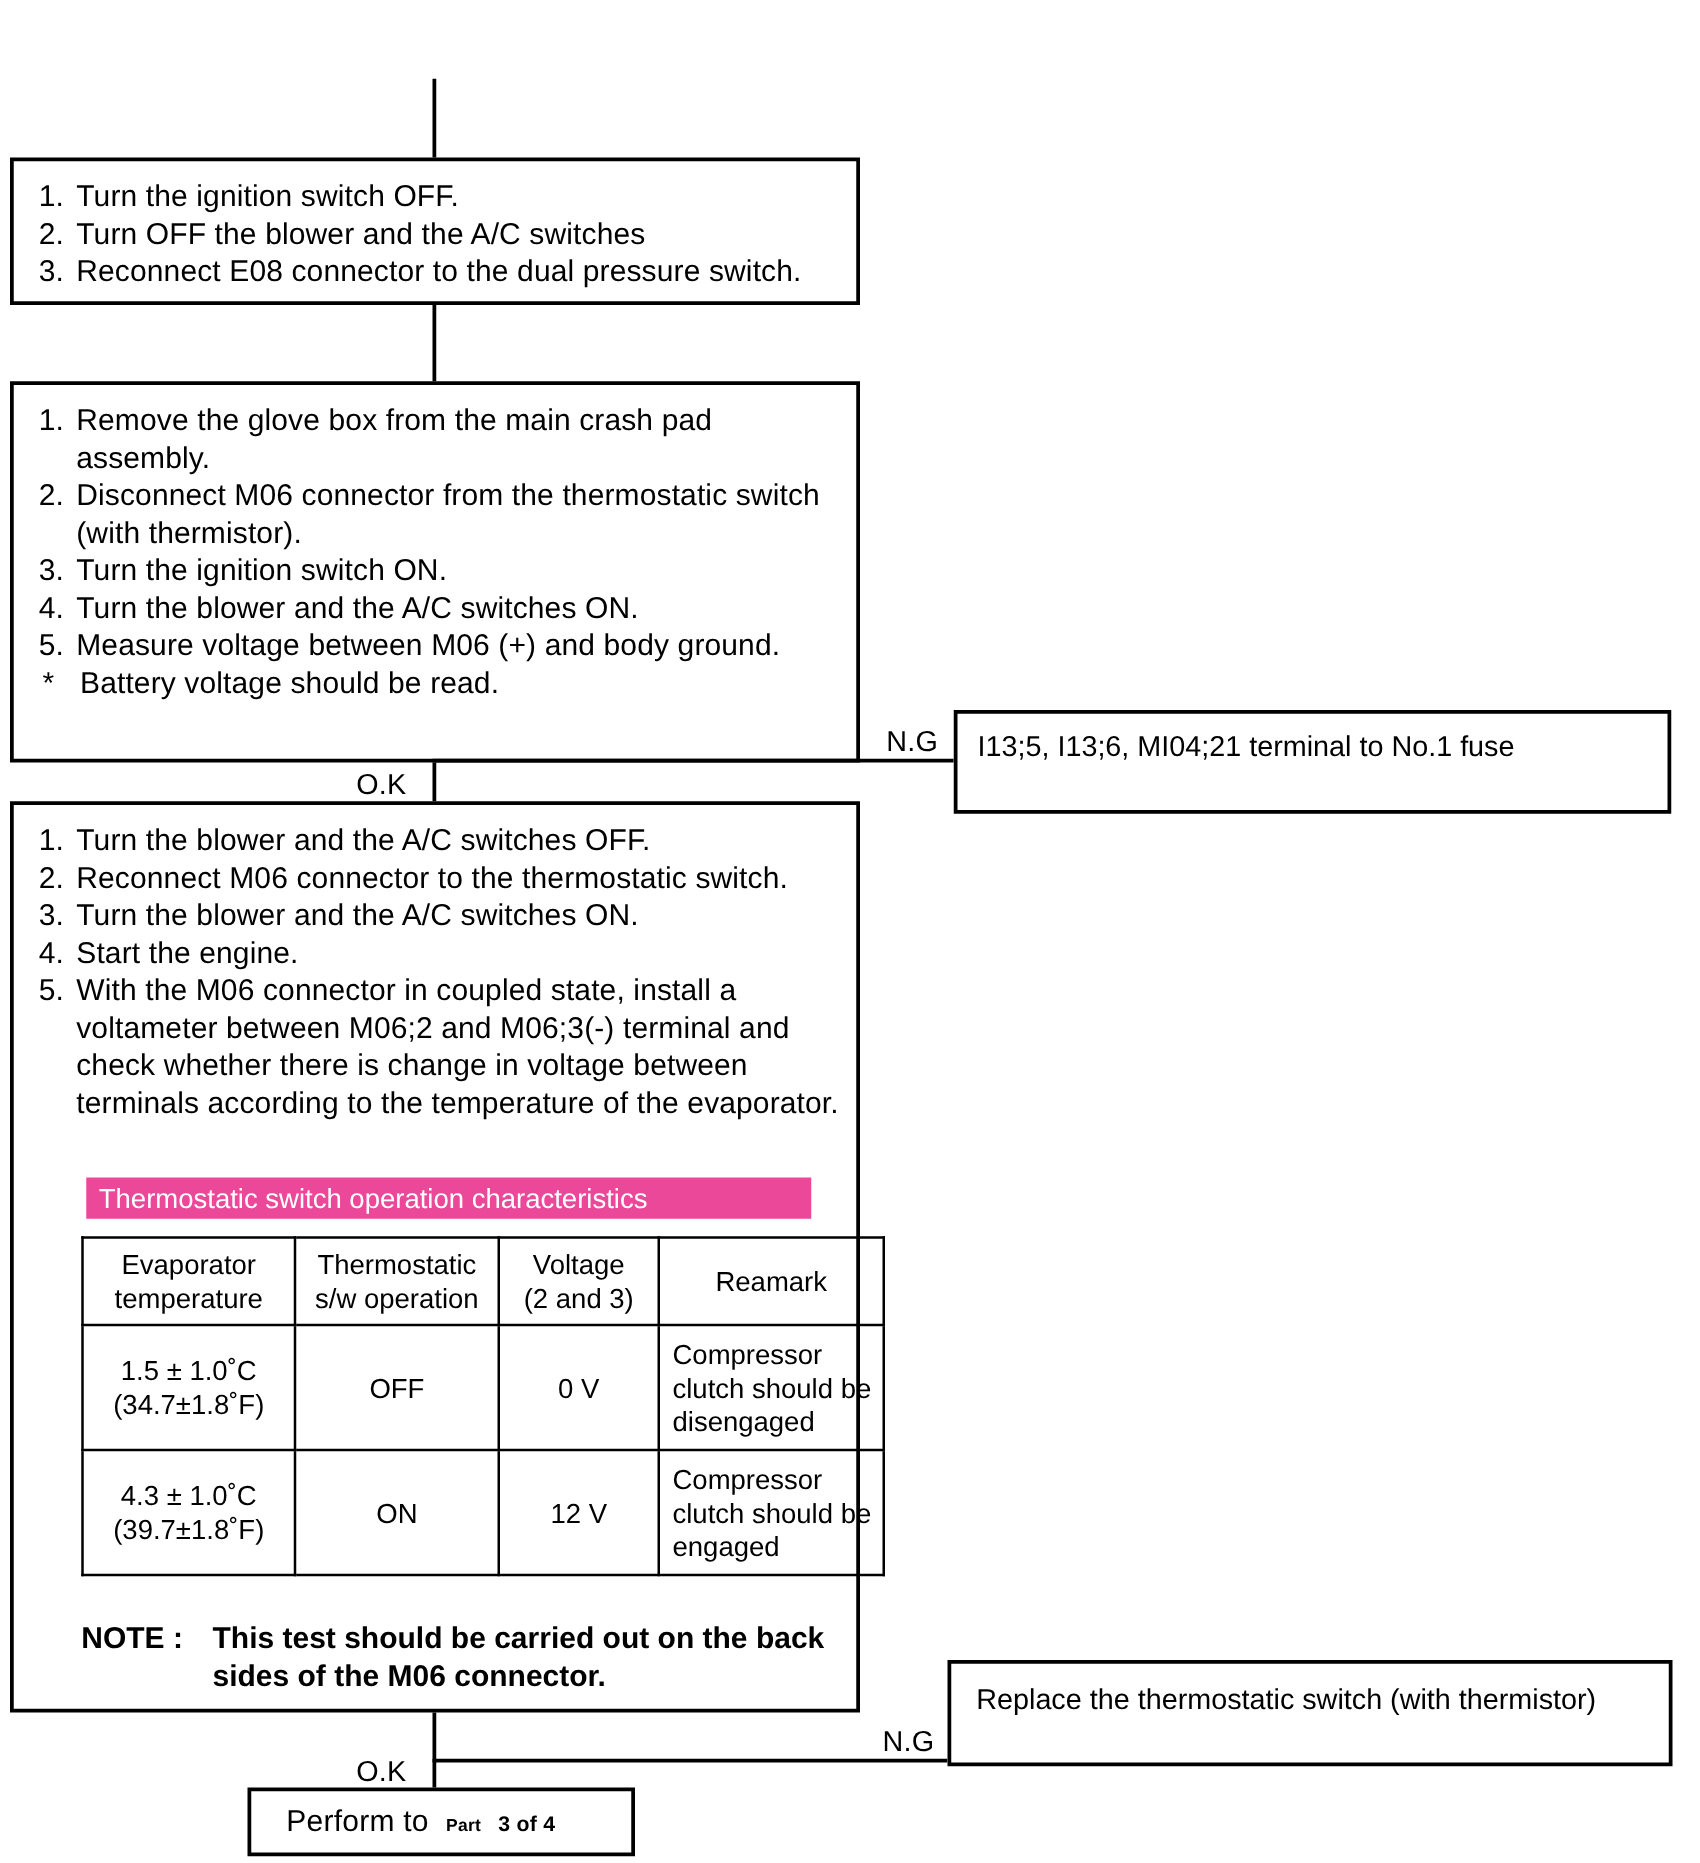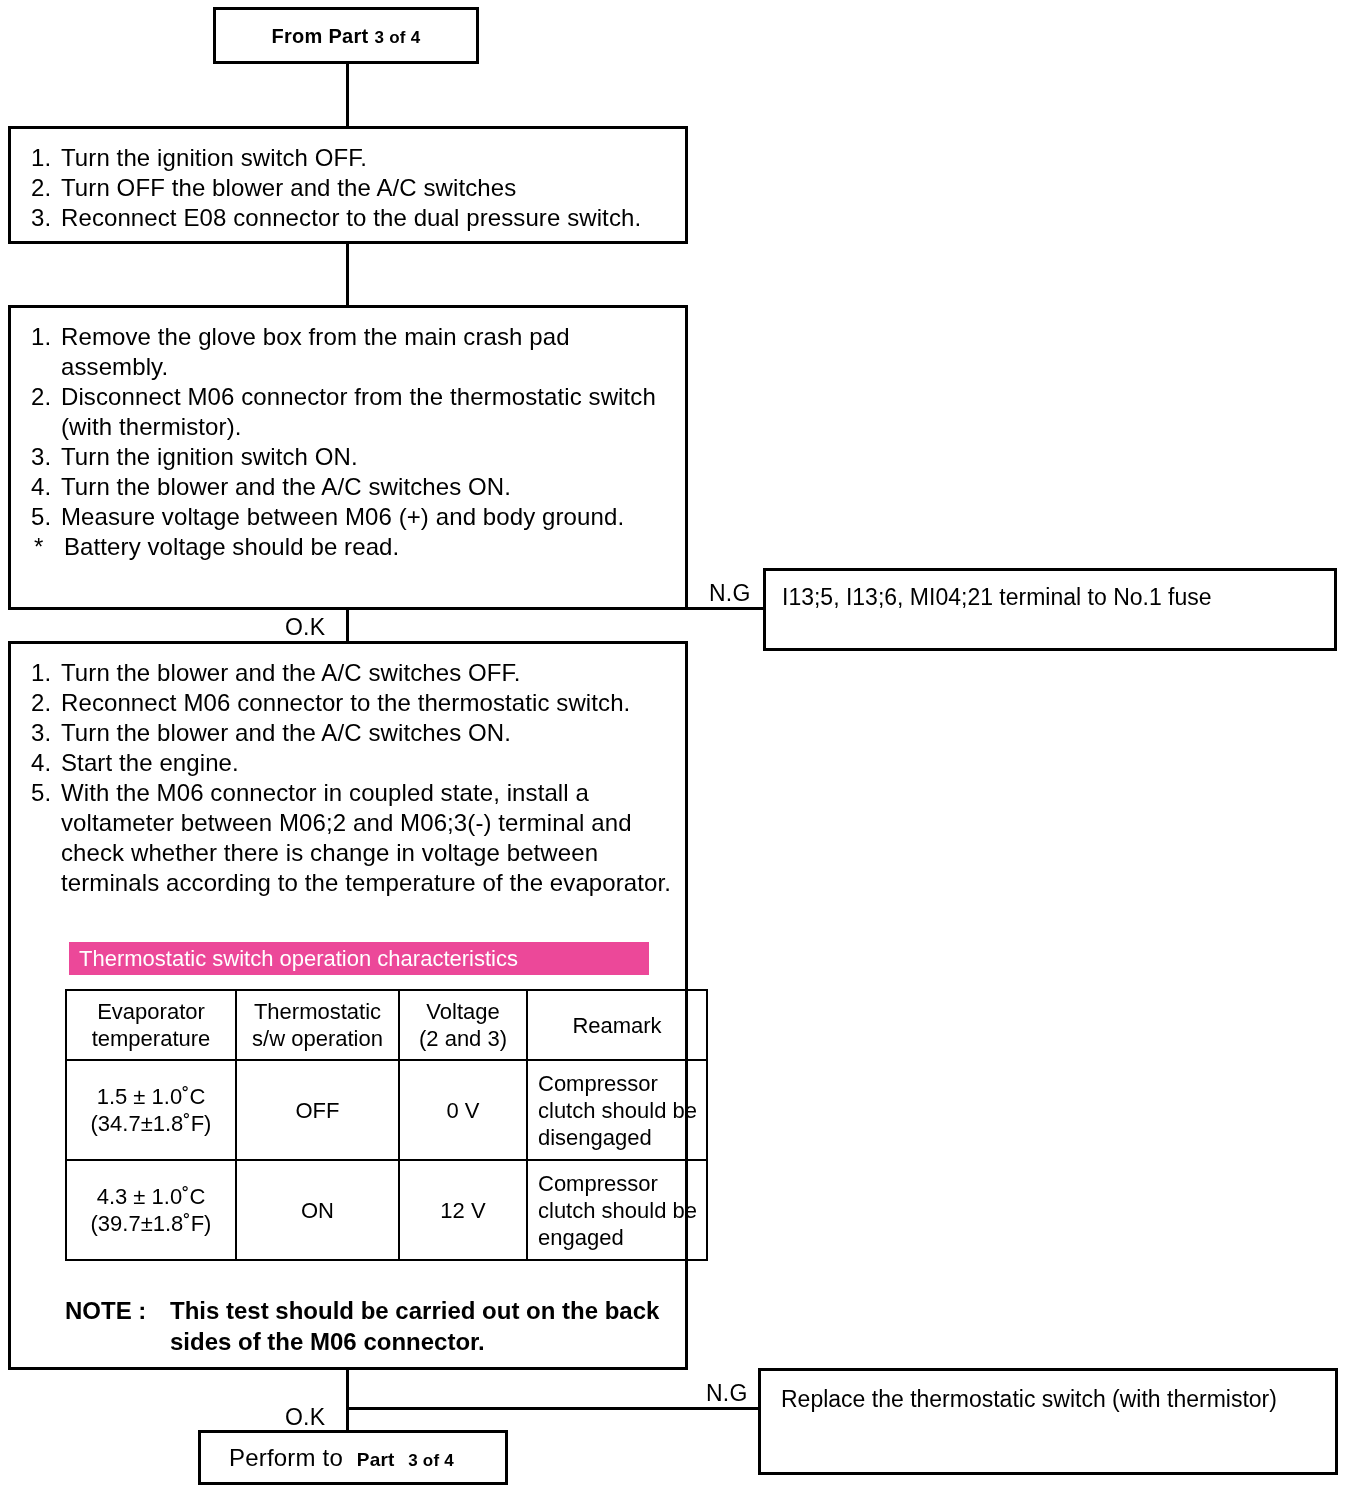--- a/index.html
+++ b/index.html
@@ -63,21 +63,21 @@
   }
   #box-perform-to .inner {
     position: absolute;
     left: 28px; top: 50%;
     transform: translateY(-50%);
     font-size: 24px;
     letter-spacing: 0.2px;
     white-space: nowrap;
   }
   #box-perform-to .inner .small {
-    font-size: 19px;
+    font-size: 14px;
     font-weight: bold;
   }
   #box-perform-to .inner .tiny {
     font-size: 17px;
     font-weight: bold;
   }
 
   
   #box-step1 { left: 8px; top: 126px; width: 680px; height: 118px; }
   #box-step2 { left: 8px; top: 305px; width: 680px; height: 305px; }
@@ -108,21 +108,21 @@
   .step-text { flex: 1 1 auto; }
 
   
   #box-ng1 { left: 763px; top: 568px; width: 574px; height: 83px; }
   #box-ng1 .inner {
     position: absolute;
     left: 16px; right: 8px; top: 11px;
     font-size: 23px;
     line-height: 31px;
   }
-  #box-ng2 { left: 758px; top: 1368px; width: 580px; height: 107px; }
+  #box-ng2 { left: 758px; top: 1328px; width: 580px; height: 85px; }
   #box-ng2 .inner {
     position: absolute;
     left: 20px; right: 6px; top: 13px;
     font-size: 23px;
     line-height: 30px;
   }
 
   
   #table-title {
     position: absolute;
@@ -172,23 +172,20 @@
   }
   #note-block .note-row { display: flex; align-items: flex-start; }
   #note-block .note-tag { flex: 0 0 105px; }
   #note-block .note-body { flex: 1 1 auto; }
 </style>
 </head>
 <body>
 
 <div id="page">
 
-  <div class="box" id="box-from-part">
-    <div class="inner"><span>From Part</span> <span class="small">3 of 4</span></div>
-  </div>
 
   <div class="line-v" style="left:346px; top:63px; height:64px;"></div>
 
   <div class="box" id="box-step1">
     <div class="steps">
       <div class="step">
         <span class="step-num">1.</span>
         <span class="step-text">Turn the ignition switch OFF.</span>
       </div>
       <div class="step">

